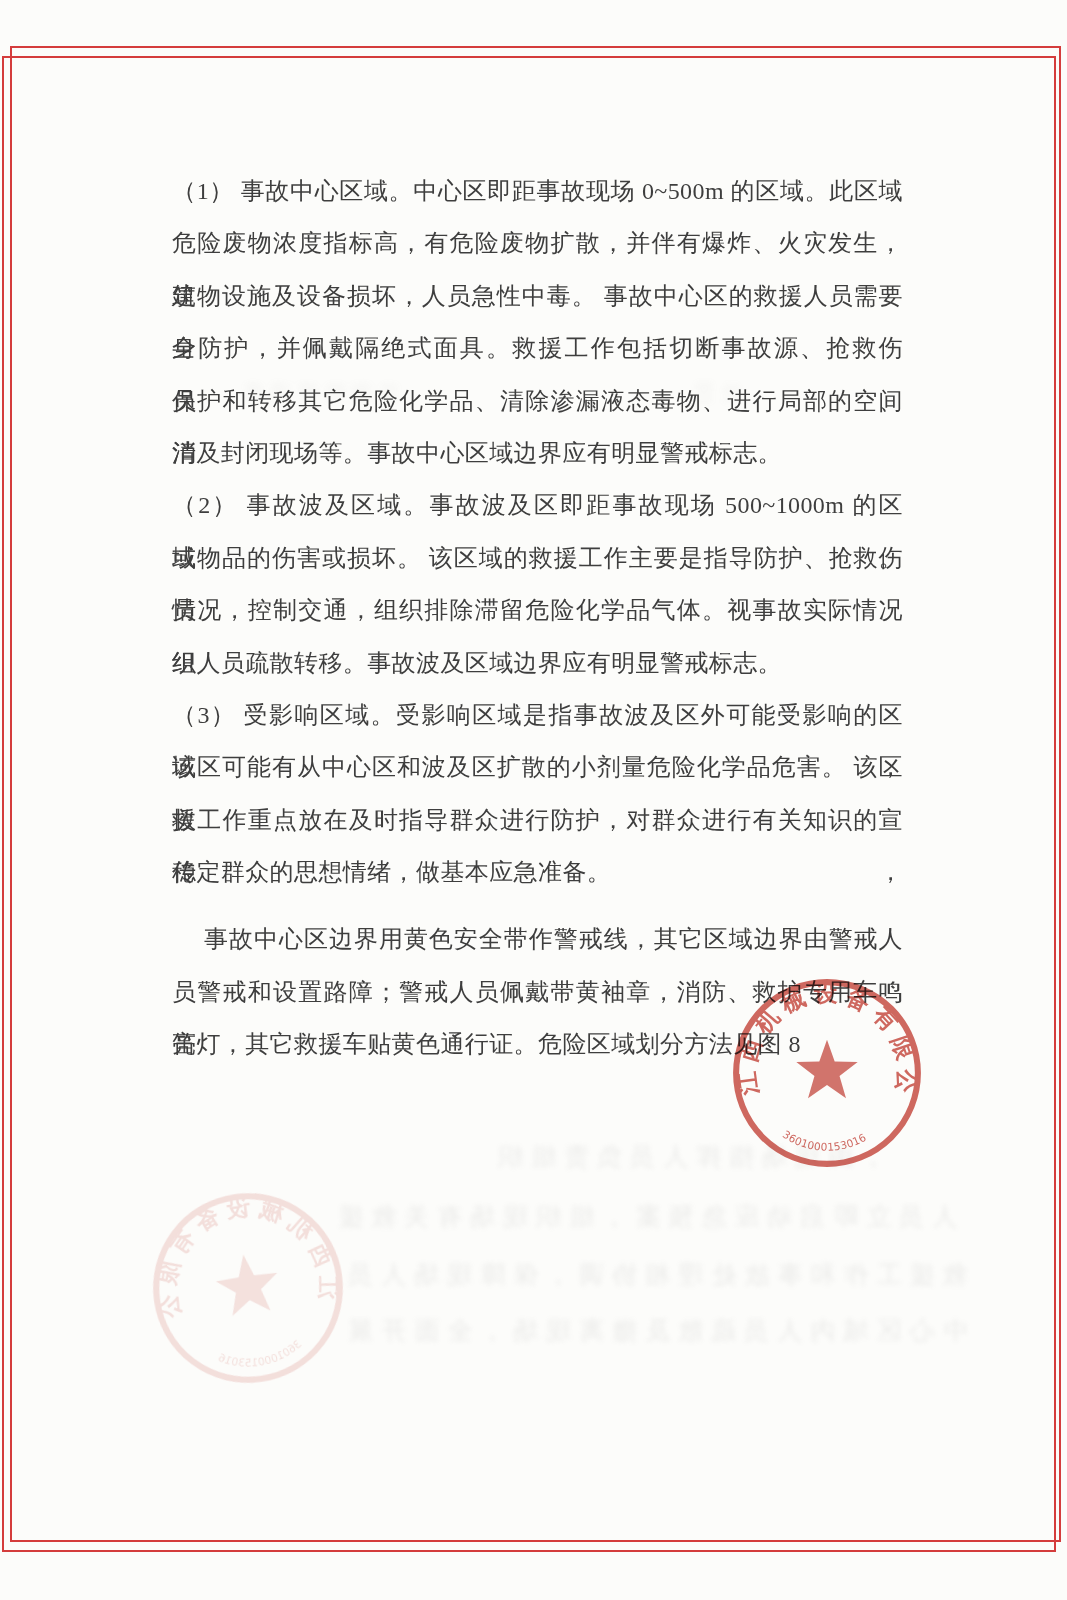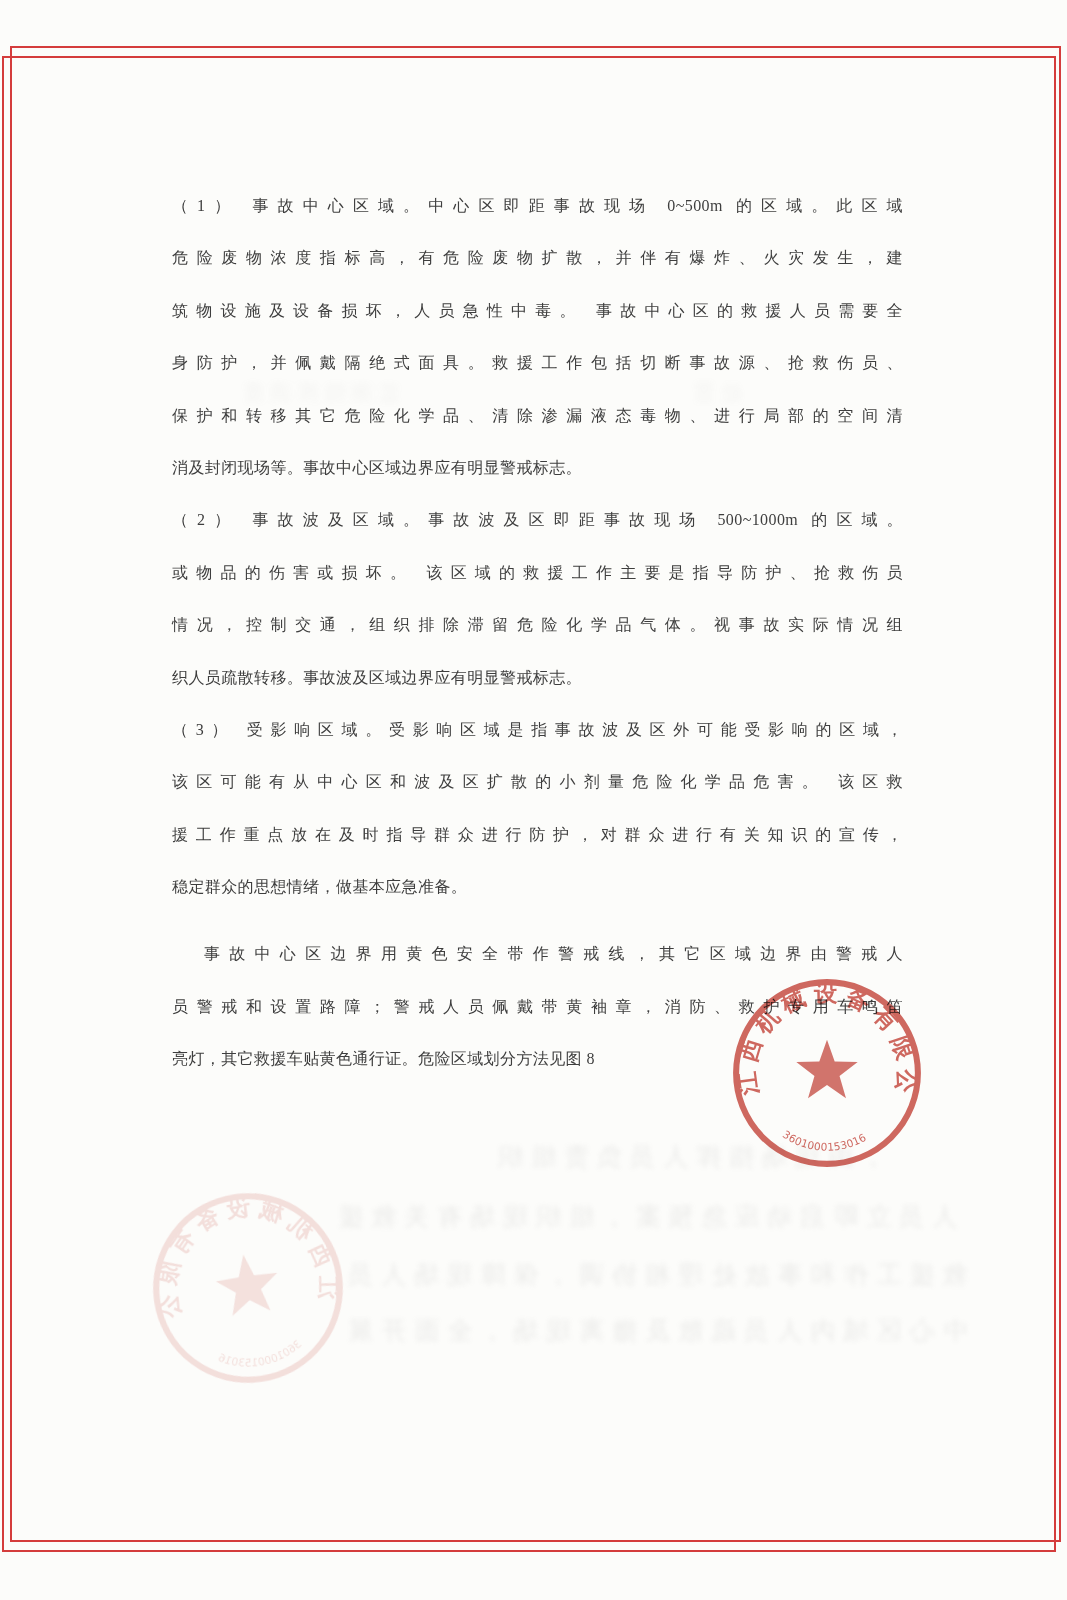--- a/index.html
+++ b/index.html
@@ -13,23 +13,23 @@
     width:1067px;height:1600px;
     background:#fcfcfa;
     overflow:hidden;
     font-family:"Liberation Serif","DejaVu Serif",serif;
   }
   .frame{position:absolute;border:2px solid var(--red);pointer-events:none;}
   .frame-a{left:10px;top:46px;width:1047px;height:1492px;}
   .frame-b{left:2px;top:56px;width:1050px;height:1492px;}
 
   .textblock{
-    position:absolute;left:172px;top:180px;width:731px;
+    position:absolute;left:172px;top:165px;width:731px;
     color:var(--ink);
-    font-size:16px;
+    font-size:24px;
     letter-spacing:.4px;
   }
   .line{
     height:52.4px;line-height:52.4px;
     text-align:justify;
     text-align-last:justify;
   }
   .line.end{text-align-last:left;}
   .line.indent{text-indent:32px;}
   .line.gap{margin-top:15px;}

